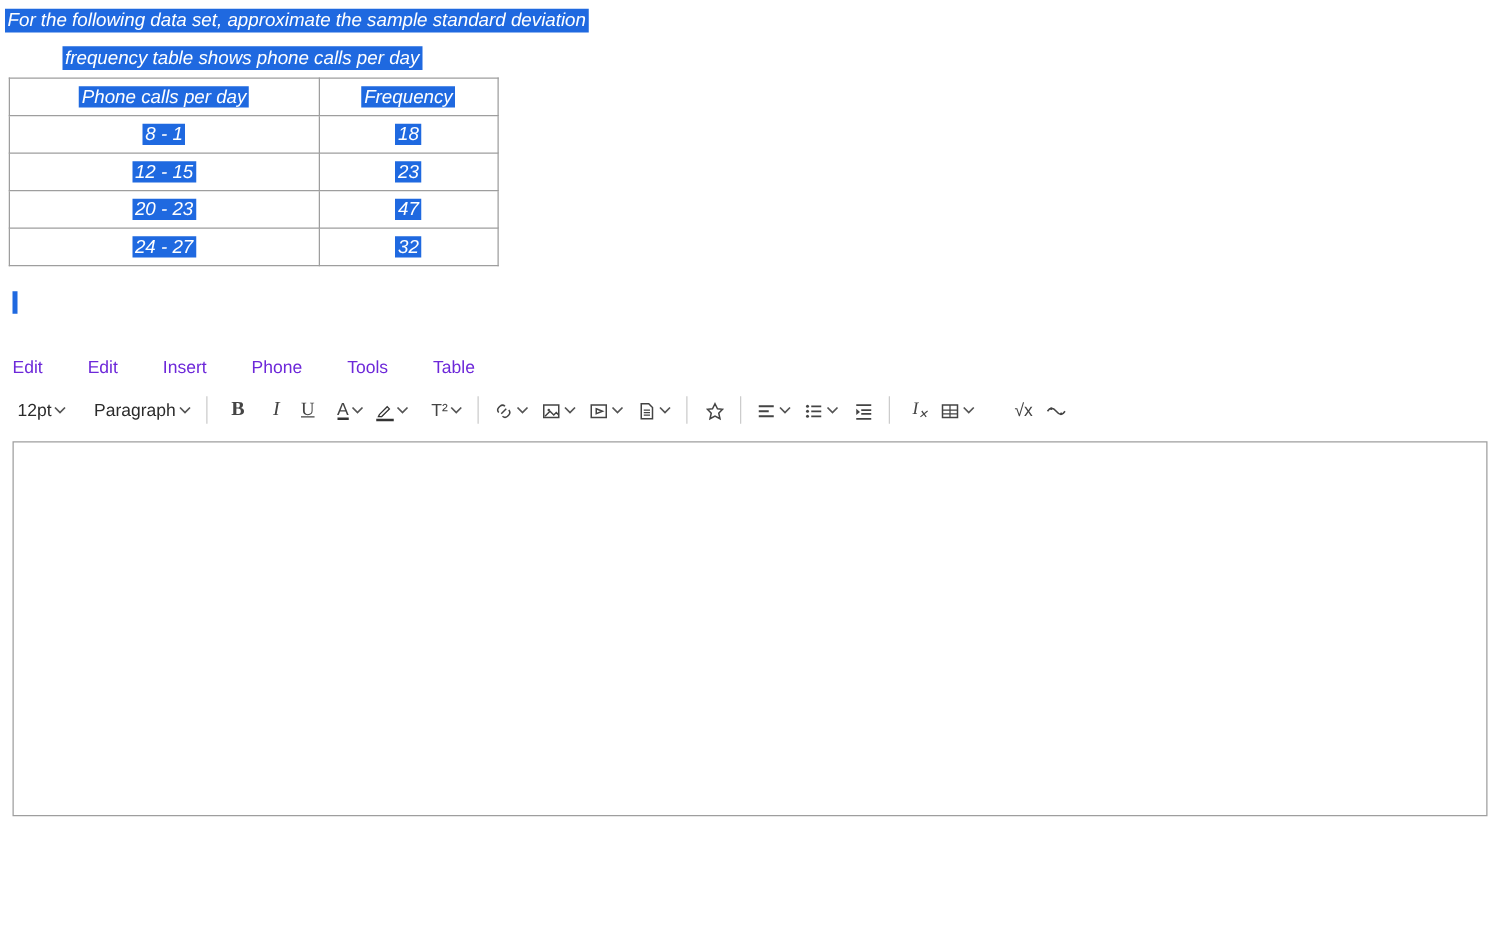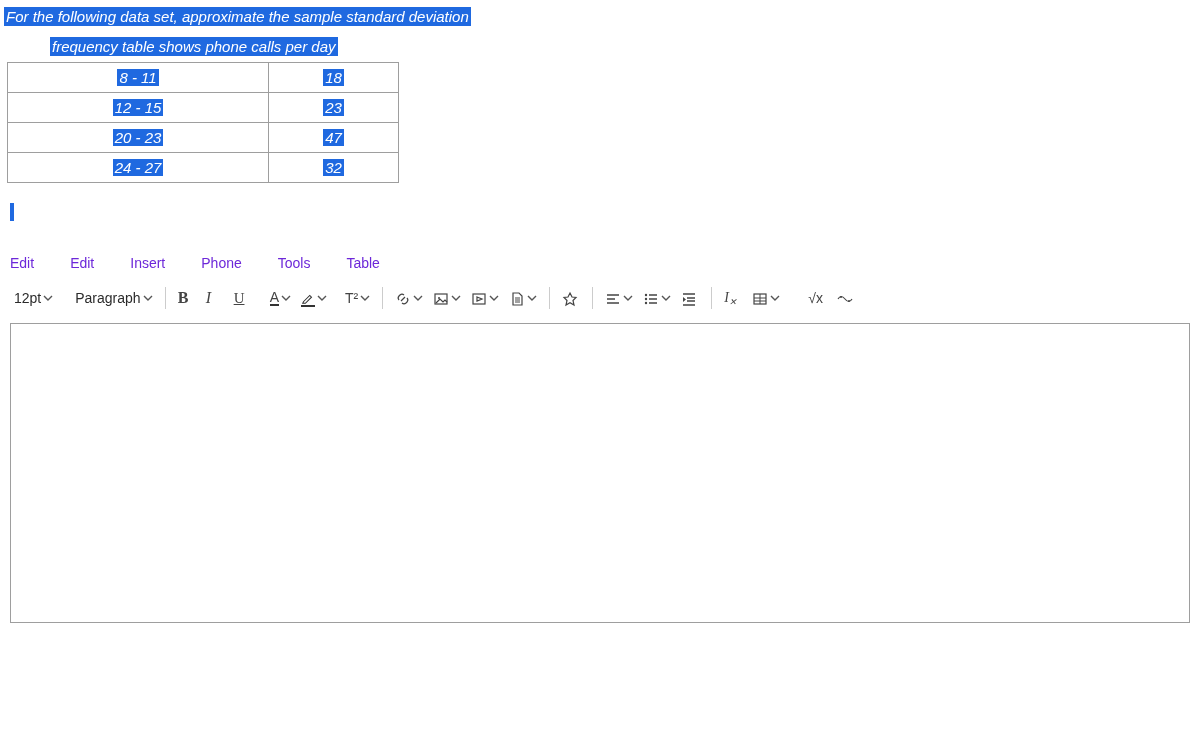--- a/index.html
+++ b/index.html
@@ -53,21 +53,21 @@
   .menubar div { cursor: pointer; }
   .toolbar {
     display: flex; align-items: center;
     height: 38px;
     font-size: 14px;
     color: #444;
     padding: 0 10px;
     gap: 2px;
   }
   .tb-btn {
-    display: flex; align-items: center; justify-content: flex-start;
+    display: flex; align-items: center; justify-content: flex-end;
     min-width: 26px; height: 28px;
     padding: 0 4px;
     cursor: pointer;
     border-radius: 3px;
     position: relative;
   }
   .tb-sep {
     width: 1px; height: 22px;
     background: #ccc;
     margin: 0 6px;
@@ -99,22 +99,26 @@
 
 <div class="content-area">
   <div class="question-title">
     <span class="highlighted-text">For the following data set, approximate the sample standard deviation</span>
   </div>
   <div class="subtitle-row">
     <span class="highlighted-text">frequency table shows phone calls per day</span>
   </div>
   <table class="freq-table">
     <tbody>
+        <tr>
+      <th><span class="hl">Phone calls per day</span></th>
+      <th><span class="hl">Frequency</span></th>
+    </tr>
     <tr>
-      <td><span class="hl">8 - 11</span></td>
+      <td><span class="hl">8 - 1</span></td>
       <td><span class="hl">18</span></td>
     </tr>
     <tr>
       <td><span class="hl">12 - 15</span></td>
       <td><span class="hl">23</span></td>
     </tr>
     <tr>
       <td><span class="hl">20 - 23</span></td>
       <td><span class="hl">47</span></td>
     </tr>

